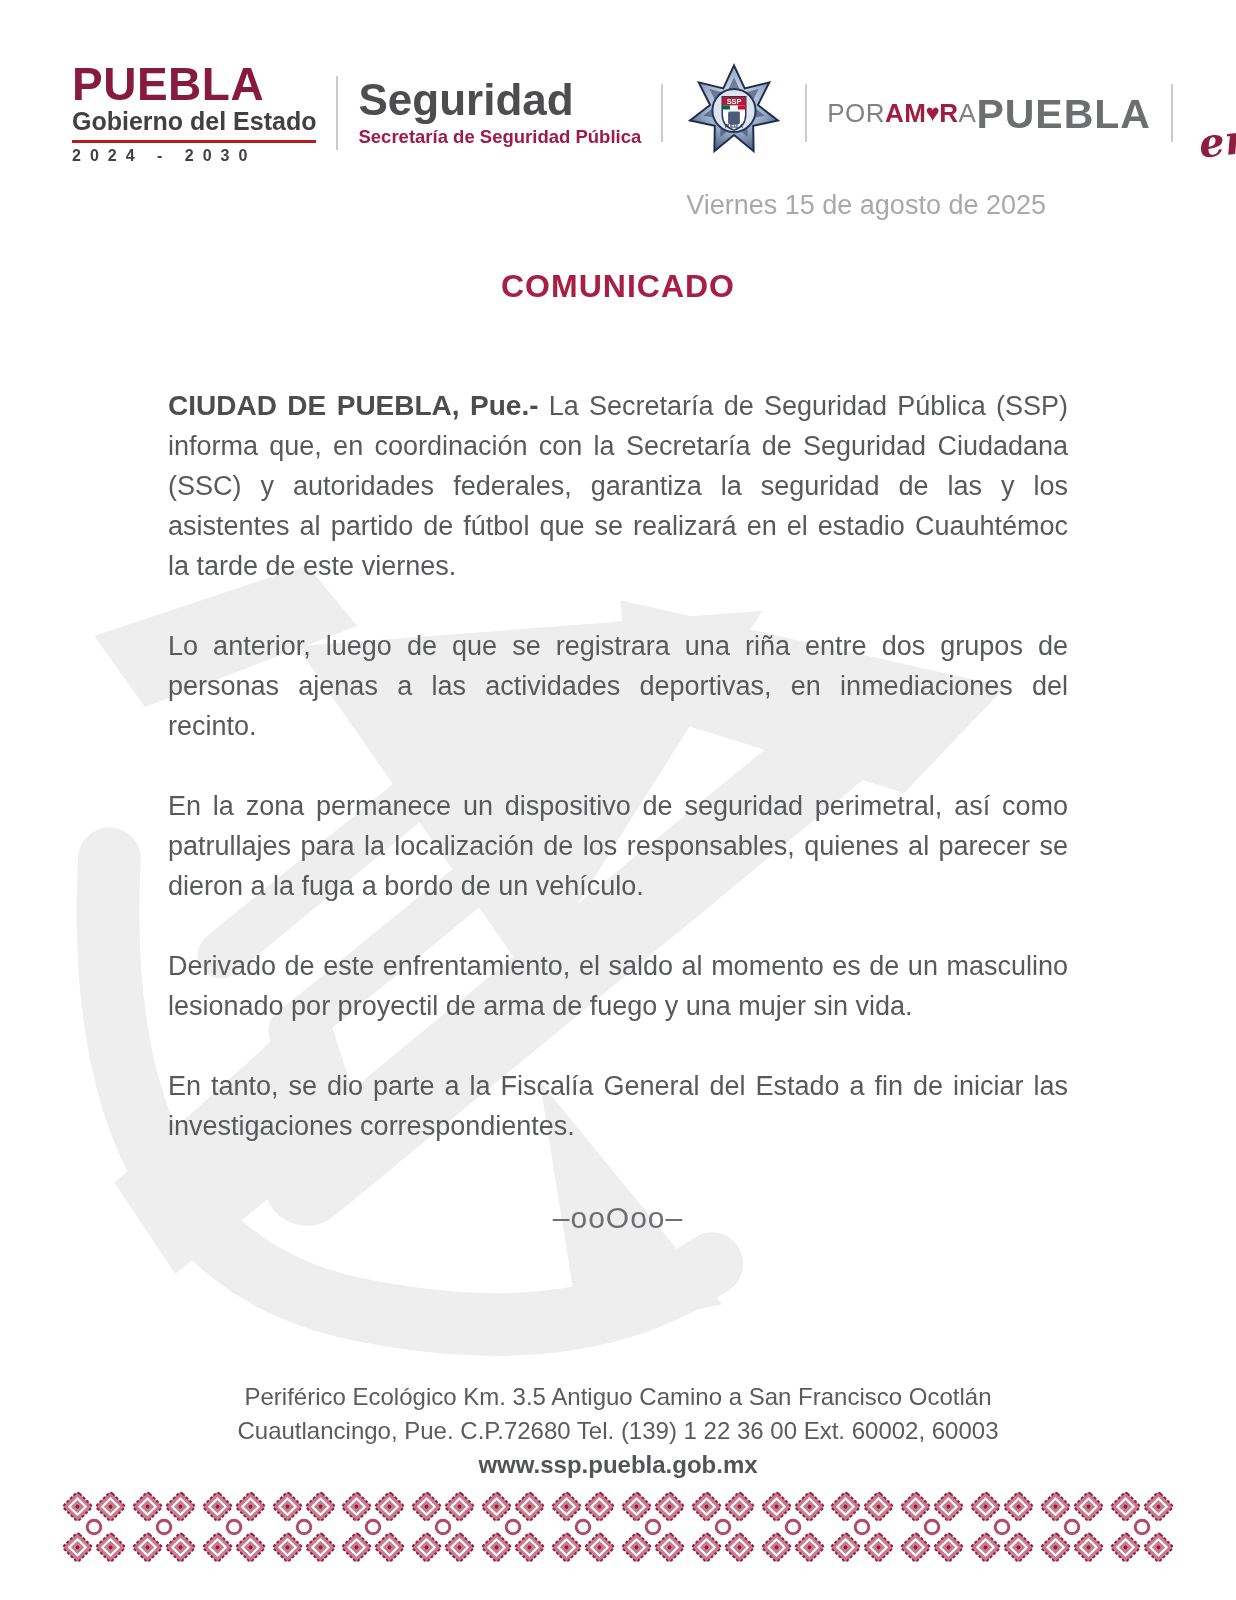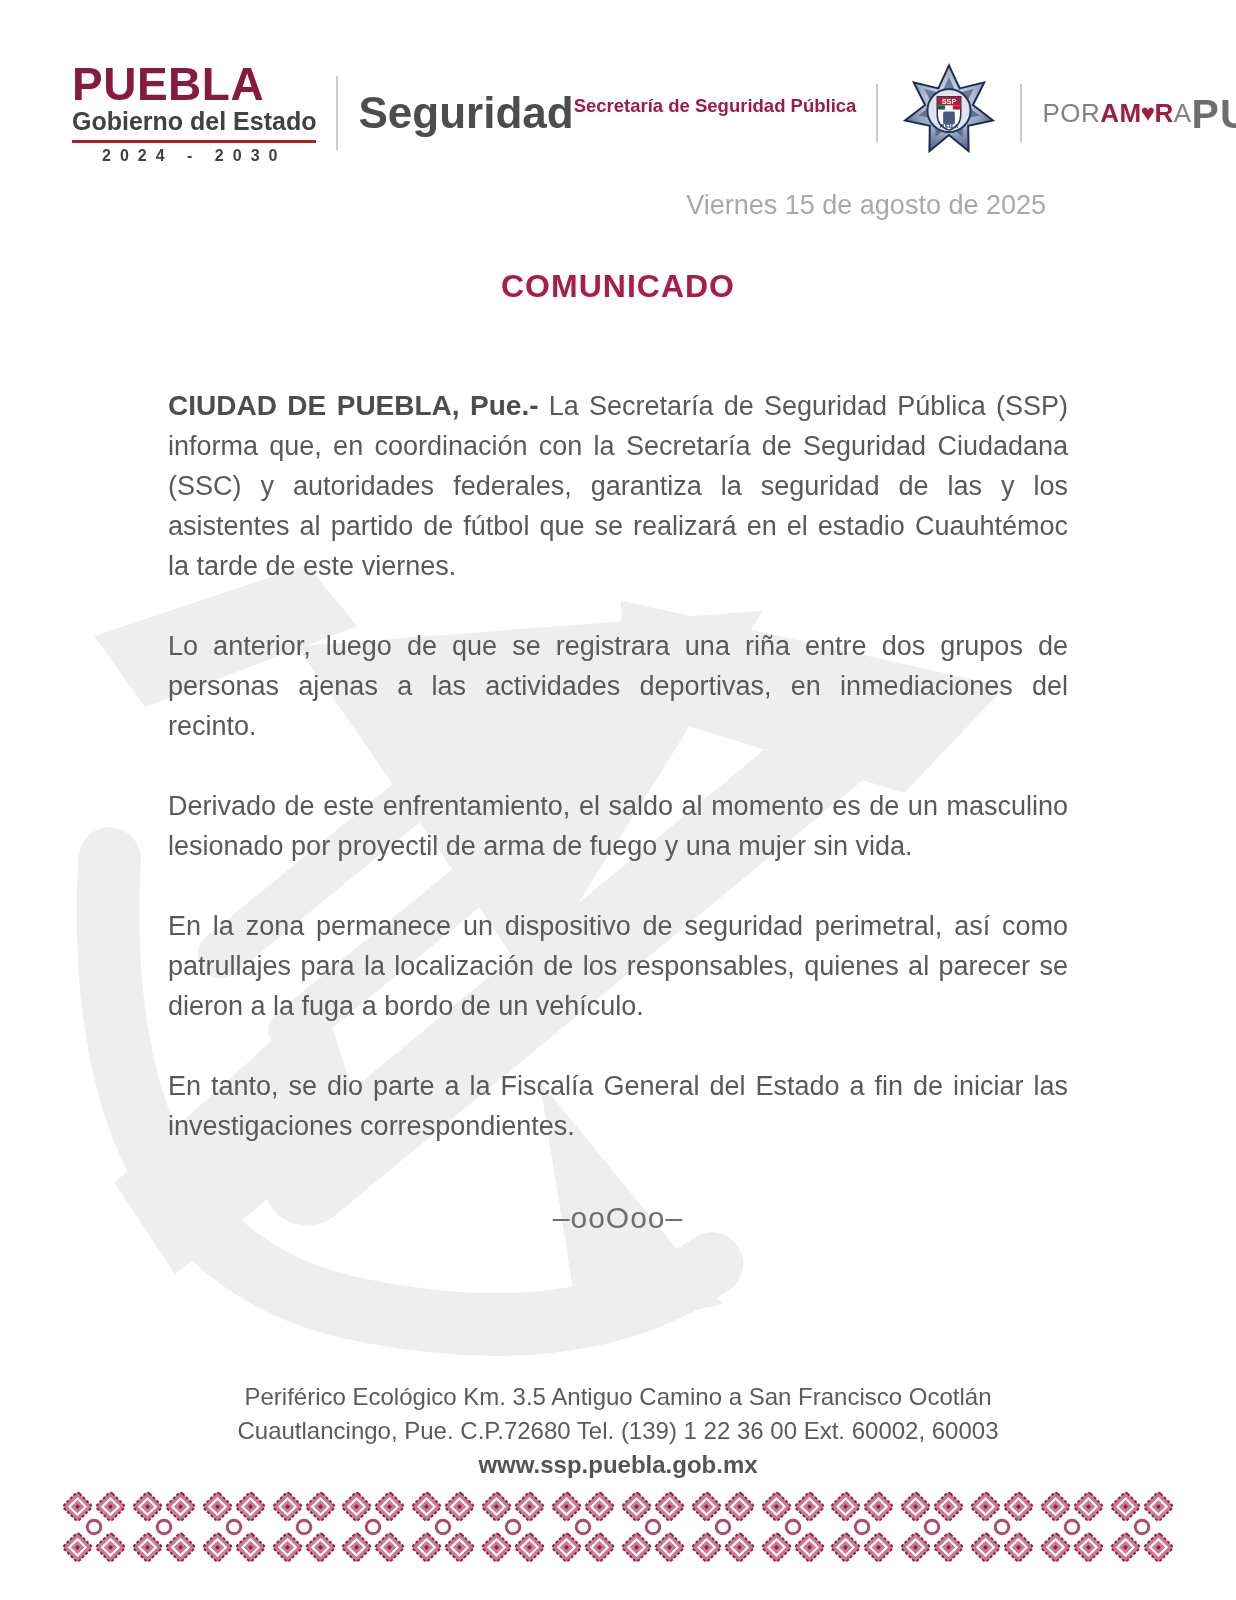--- a/index.html
+++ b/index.html
@@ -11,22 +11,22 @@
   .watermark{position:absolute;left:50px;top:555px;width:1020px;height:810px;z-index:0;}
   
   .header{position:absolute;top:48px;left:62px;right:56px;height:130px;
     display:flex;align-items:center;z-index:2;}
   .hdr-divider{width:2px;height:74px;background:#c9cbcd;margin:0 20px;flex:0 0 auto;}
   .hdr-divider.short{height:58px;}
   .brand-block{display:flex;flex-direction:column;margin-left:10px;flex:0 0 auto;}
   .brand-name{font-size:46px;font-weight:800;color:#871b3d;letter-spacing:.5px;line-height:1;}
   .brand-sub{font-size:25px;font-weight:700;color:#414042;line-height:1.15;
     border-bottom:3px solid #b91c1c;padding-bottom:4px;}
-  .brand-years{font-size:16px;font-weight:700;color:#414042;letter-spacing:9px;margin-top:4px;text-align:center;}
-  .seg-block{display:flex;flex:0 0 auto;}
+  .brand-years{font-size:16px;font-weight:700;color:#414042;letter-spacing:9px;margin-top:4px;}
+  .seg-block{display:flex;flex-direction:column;flex:0 0 auto;}
   .seg-name{font-size:44px;font-weight:800;color:#4d4d4f;line-height:1;}
   .seg-sub{font-size:18.5px;font-weight:700;color:#9e1b46;margin-top:4px;}
   .badge-wrap{flex:0 0 auto;margin:0 2px;}
   .amor-block{display:flex;flex-direction:row;flex:0 0 auto;line-height:1;}
   .amor-line1{font-size:26px;letter-spacing:.5px;display:flex;align-items:center;}
   .amor-por{color:#808285;font-weight:400;}
   .amor-amor{color:#a01d42;font-weight:800;}
   .amor-heart{color:#a01d42;font-weight:800;font-size:24px;margin:0 -1px;}
   .amor-a{color:#808285;font-weight:400;}
   .amor-line2{font-size:41px;font-weight:800;color:#6d6e71;letter-spacing:1px;margin-top:2px;}
@@ -165,22 +165,22 @@
     </div>
   </div>
 </header>
 
 <div class="date-line">Viernes 15 de agosto de 2025</div>
 <h1 class="doc-title" style="margin:0;">COMUNICADO</h1>
 
 <main class="body-text">
   <p><span class="lead-bold">CIUDAD DE PUEBLA, Pue.-</span><span> La Secretaría de Seguridad Pública (SSP) informa que, en coordinación con la Secretaría de Seguridad Ciudadana (SSC) y autoridades federales, garantiza la seguridad de las y los asistentes al partido de fútbol que se realizará en el estadio Cuauhtémoc la tarde de este viernes.</span></p>
   <p>Lo anterior, luego de que se registrara una riña entre dos grupos de personas ajenas a las actividades deportivas, en inmediaciones del recinto.</p>
+  <p>En la zona permanece un dispositivo de seguridad perimetral, así como patrullajes para la localización de los responsables, quienes al parecer se dieron a la fuga a bordo de un vehículo.</p>
   <p>Derivado de este enfrentamiento, el saldo al momento es de un masculino lesionado por proyectil de arma de fuego y una mujer sin vida.</p>
-  <p>En la zona permanece un dispositivo de seguridad perimetral, así como patrullajes para la localización de los responsables, quienes al parecer se dieron a la fuga a bordo de un vehículo.</p>
   <p>En tanto, se dio parte a la Fiscalía General del Estado a fin de iniciar las investigaciones correspondientes.</p>
   <div class="separator">–ooOoo–</div>
 </main>
 
 <footer class="footer">
   <div>Periférico Ecológico Km. 3.5 Antiguo Camino a San Francisco Ocotlán</div>
   <div>Cuautlancingo, Pue. C.P.72680 Tel. (139) 1 22 36 00 Ext. 60002, 60003</div>
   <div class="website">www.ssp.puebla.gob.mx</div>
 </footer>
 

